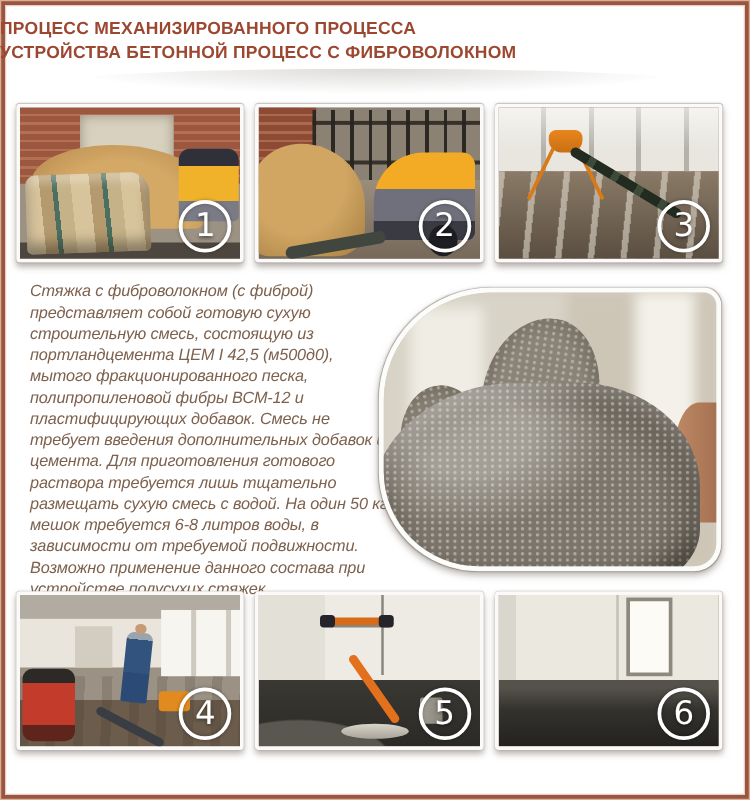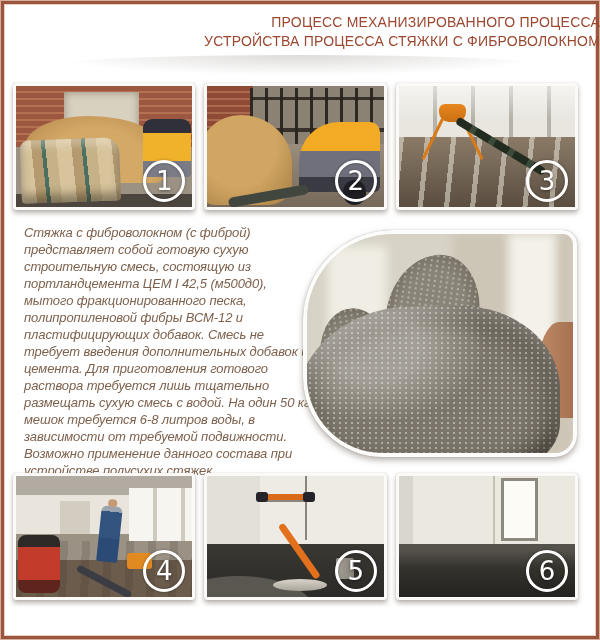--- a/index.html
+++ b/index.html
@@ -5,22 +5,22 @@
   html,body{margin:0;padding:0;background:#ffffff;}
   .page{
     position:relative; width:600px; height:640px; box-sizing:border-box;
     background:#ffffff;
     box-shadow: inset 0 0 0 1px #d9ad98, inset 0 0 0 4px #9a5540, inset 0 0 0 5px #e7cfc2;
     overflow:hidden;
     font-family:"Liberation Sans", sans-serif;
   }
   
   .title{
-    position:absolute; top:13px; left:0; right:0; text-align:right;
-    color:#9c4730; font-weight:normal; font-size:14px; line-height:19px; letter-spacing:.2px;
+    position:absolute; top:13px; left:0; right:12px; text-align:left;
+    color:#9c4730; font-weight:bold; font-size:14px; line-height:19px; letter-spacing:.2px;
   }
   .title-shadow{
     position:absolute; top:55px; left:55px; right:55px; height:20px;
     background:radial-gradient(ellipse at 50% 0%, rgba(165,160,155,.38), rgba(165,160,155,0) 72%);
     border-radius:50%;
   }
   
   .row{position:absolute; left:13px; right:22px; display:flex; gap:9px;}
   .row-top{top:83px;}
   .row-bottom{top:473px;}
@@ -161,21 +161,21 @@
       radial-gradient(circle at 2px 2px, rgba(242,240,232,.4) 0 1px, rgba(0,0,0,0) 1.6px) 0 0 / 6px 5px,
       radial-gradient(ellipse at 45% 55%, #847e72 0 55%, #625b50 92%);}
 </style>
 </head>
 <body>
 
 <div class="page">
 
   <div class="title">
     <div>ПРОЦЕСС МЕХАНИЗИРОВАННОГО ПРОЦЕССА</div>
-    <div>УСТРОЙСТВА ПРОЦЕССА СТЯЖКИ С ФИБРОВОЛОКНОМ</div>
+    <div>УСТРОЙСТВА БЕТОННОЙ ПРОЦЕСС С ФИБРОВОЛОКНОМ</div>
   </div>
   <div class="title-shadow"></div>
 
   <div class="row row-top">
 
     <div class="photo">
       <div class="p1-brick"></div>
       <div class="p1-white-wall"></div>
       <div class="p1-sand"></div>
       <div class="p1-machine"></div>

